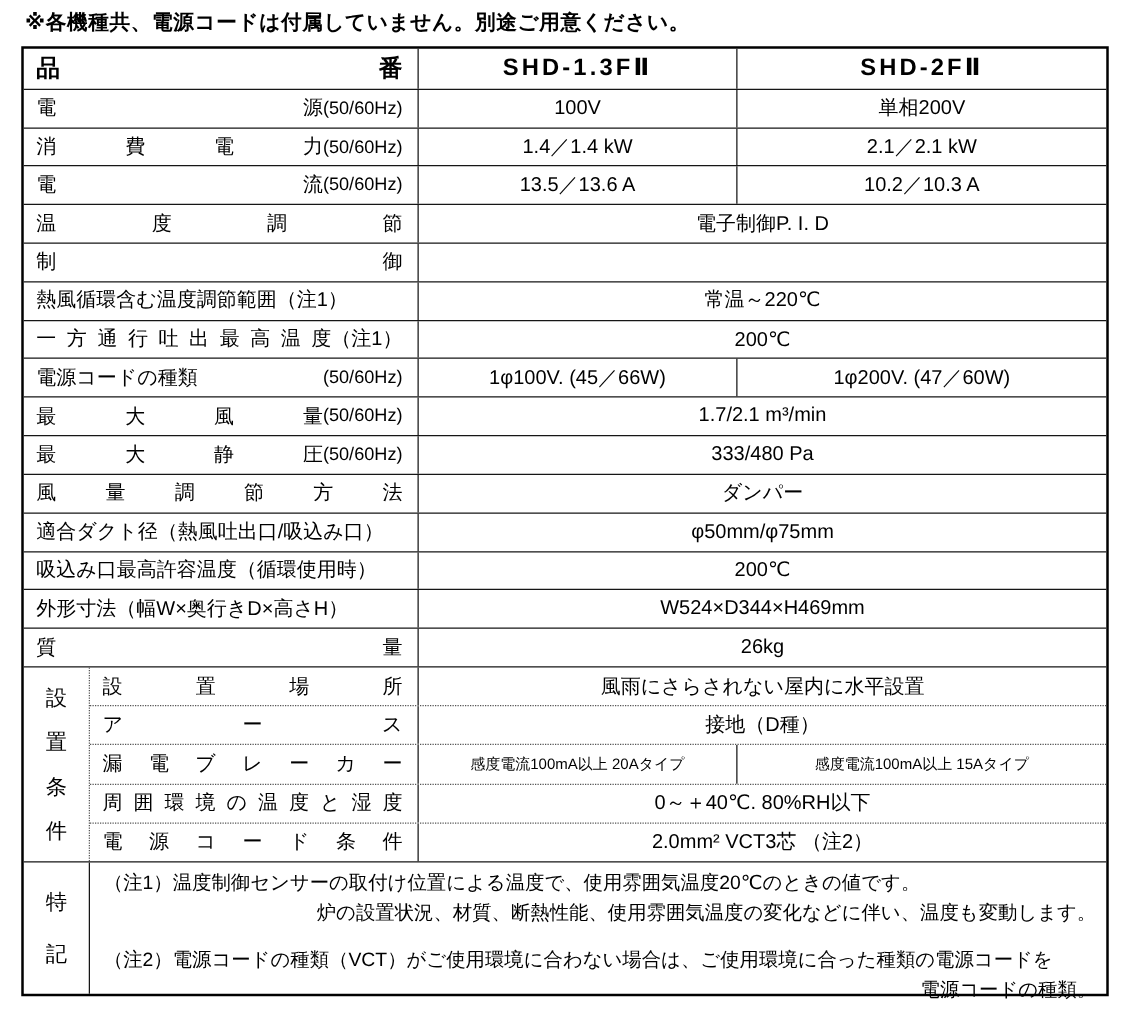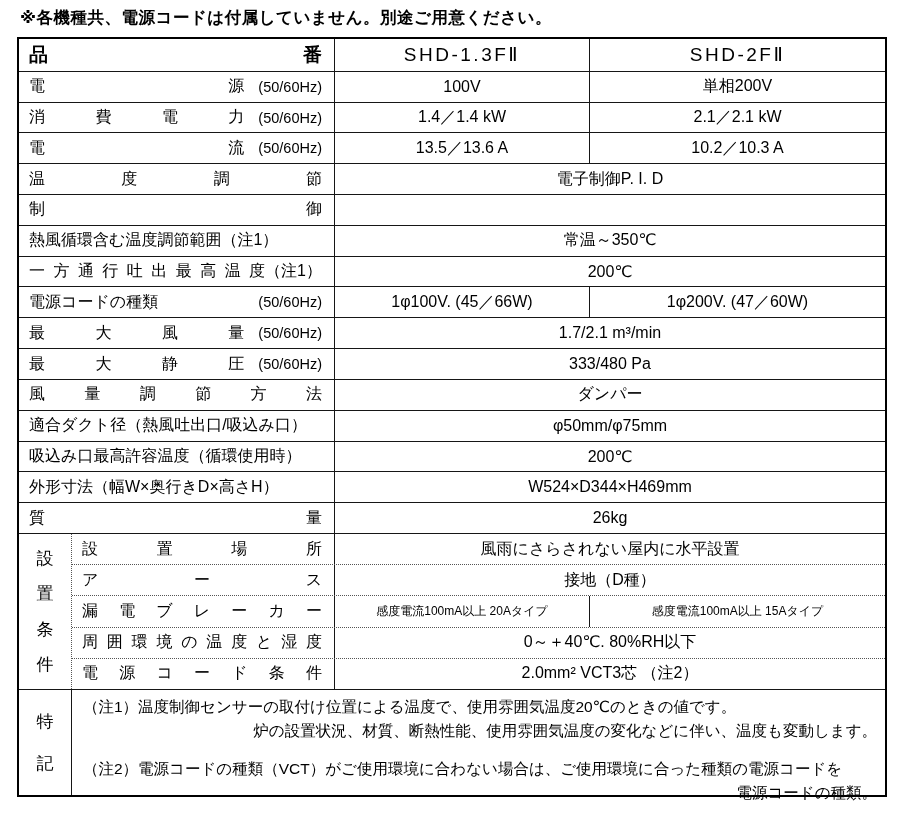--- a/index.html
+++ b/index.html
@@ -14,29 +14,29 @@
     border:2.5px solid #000; background:#fff; display:flex; flex-direction:column; }
 
   .row { display:flex; height:31px; border-top:1.4px solid #161616; align-items:stretch; }
   .row.hdr { height:32px; border-top:none; }
 
   .lbl { width:316px; flex:0 0 316px; display:flex; align-items:center;
     padding:0 12px 0 10px; border-right:1.7px solid #161616; font-size:16px; }
   .dist { flex:1; display:flex; justify-content:space-between; align-items:center;
     white-space:nowrap; overflow:hidden; }
   .dist > span { display:block; }
-  .sfx { margin-left:14px; font-size:14.5px; white-space:nowrap; }
+  .sfx { margin-left:0; font-size:14.5px; white-space:nowrap; }
 
   .val { flex:1 1 auto; display:flex; align-items:center; justify-content:center;
     font-size:16px; white-space:nowrap; }
   .v2 { flex:0 0 254px; }
   .v3 { flex:1 1 auto; border-left:1.7px solid #161616; }
 
   .hdr .lbl { font-weight:bold; font-size:19px; }
-  .model { font-weight:normal; font-size:19px; letter-spacing:2.5px; }
+  .model { font-weight:bold; font-size:19px; letter-spacing:2.5px; }
 
   .smallv { font-size:12px; }
 
   
   .sblock { display:flex; height:157px; border-top:1.4px solid #161616; }
   .vlab { width:53px; flex:0 0 53px; border-right:1.7px dotted #555;
     display:flex; flex-direction:column; justify-content:space-evenly;
     align-items:center; font-size:17px; }
   .vlab > span { display:block; }
   .ssub { flex:1; display:flex; flex-direction:column; }
@@ -130,21 +130,21 @@
         </div>
     </div>
   </div>
 
   <div class="row">
     <div class="lbl">
       <div class="dist">
           <span>熱風循環含む温度調節範囲（注1）</span>
         </div>
     </div>
-    <div class="val">常温～350℃</div>
+    <div class="val">常温～220℃</div>
   </div>
 
   <div class="row">
     <div class="lbl">
       <div class="dist">
           <span>一</span>
           <span>方</span>
           <span>通</span>
           <span>行</span>
           <span>吐</span>

